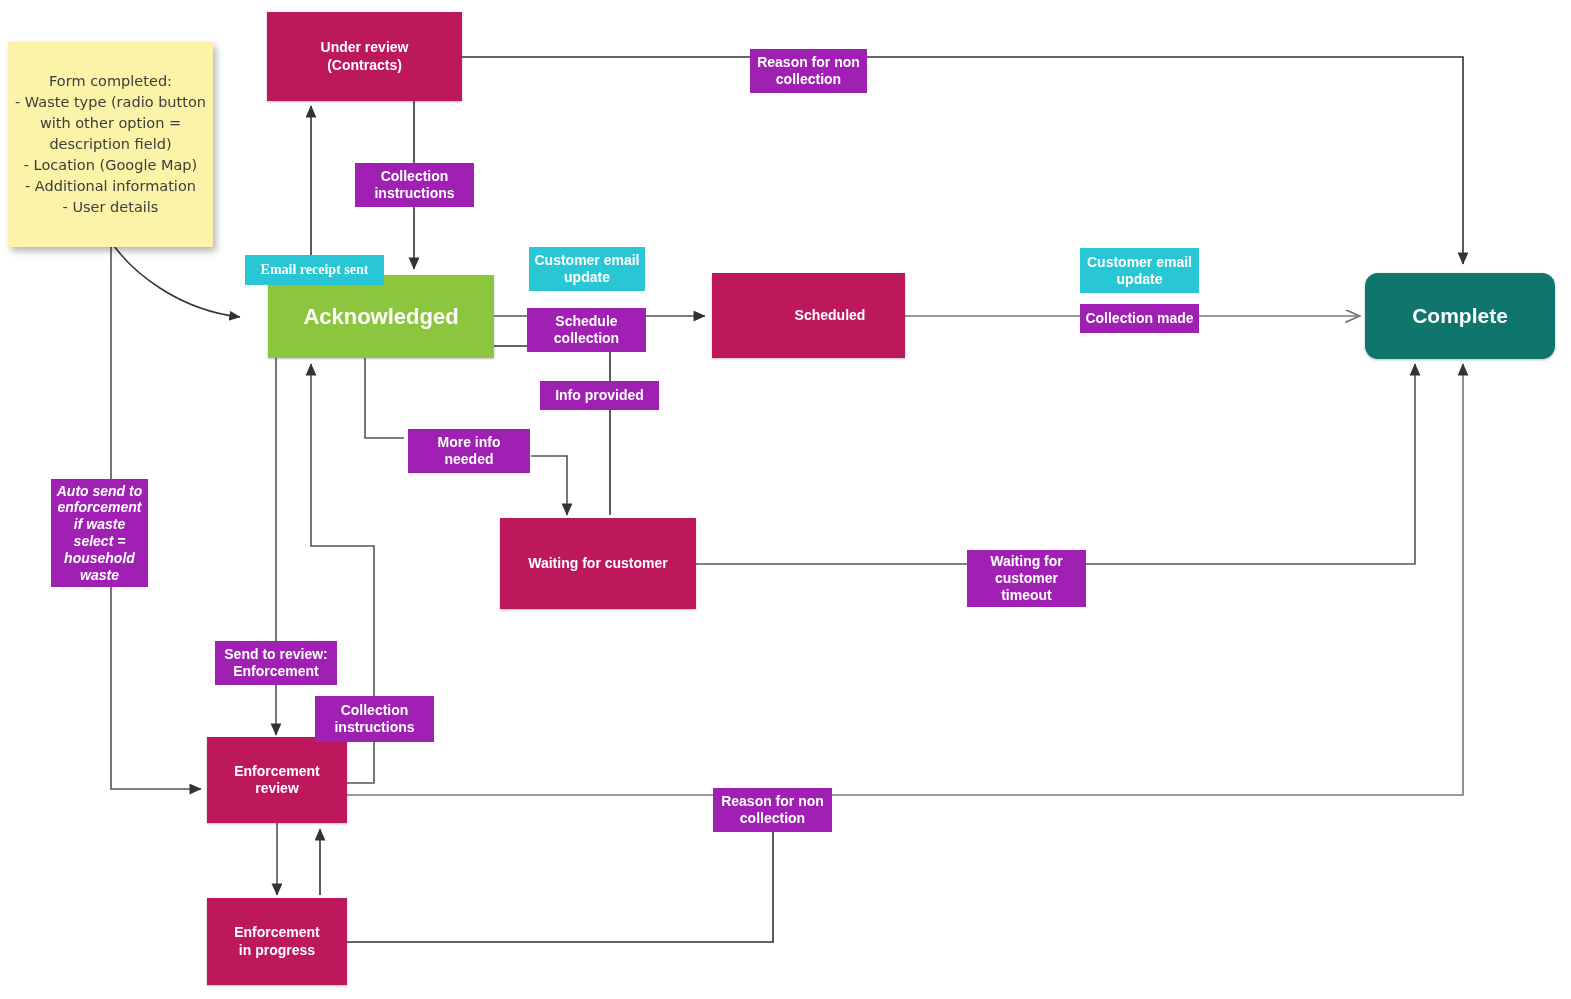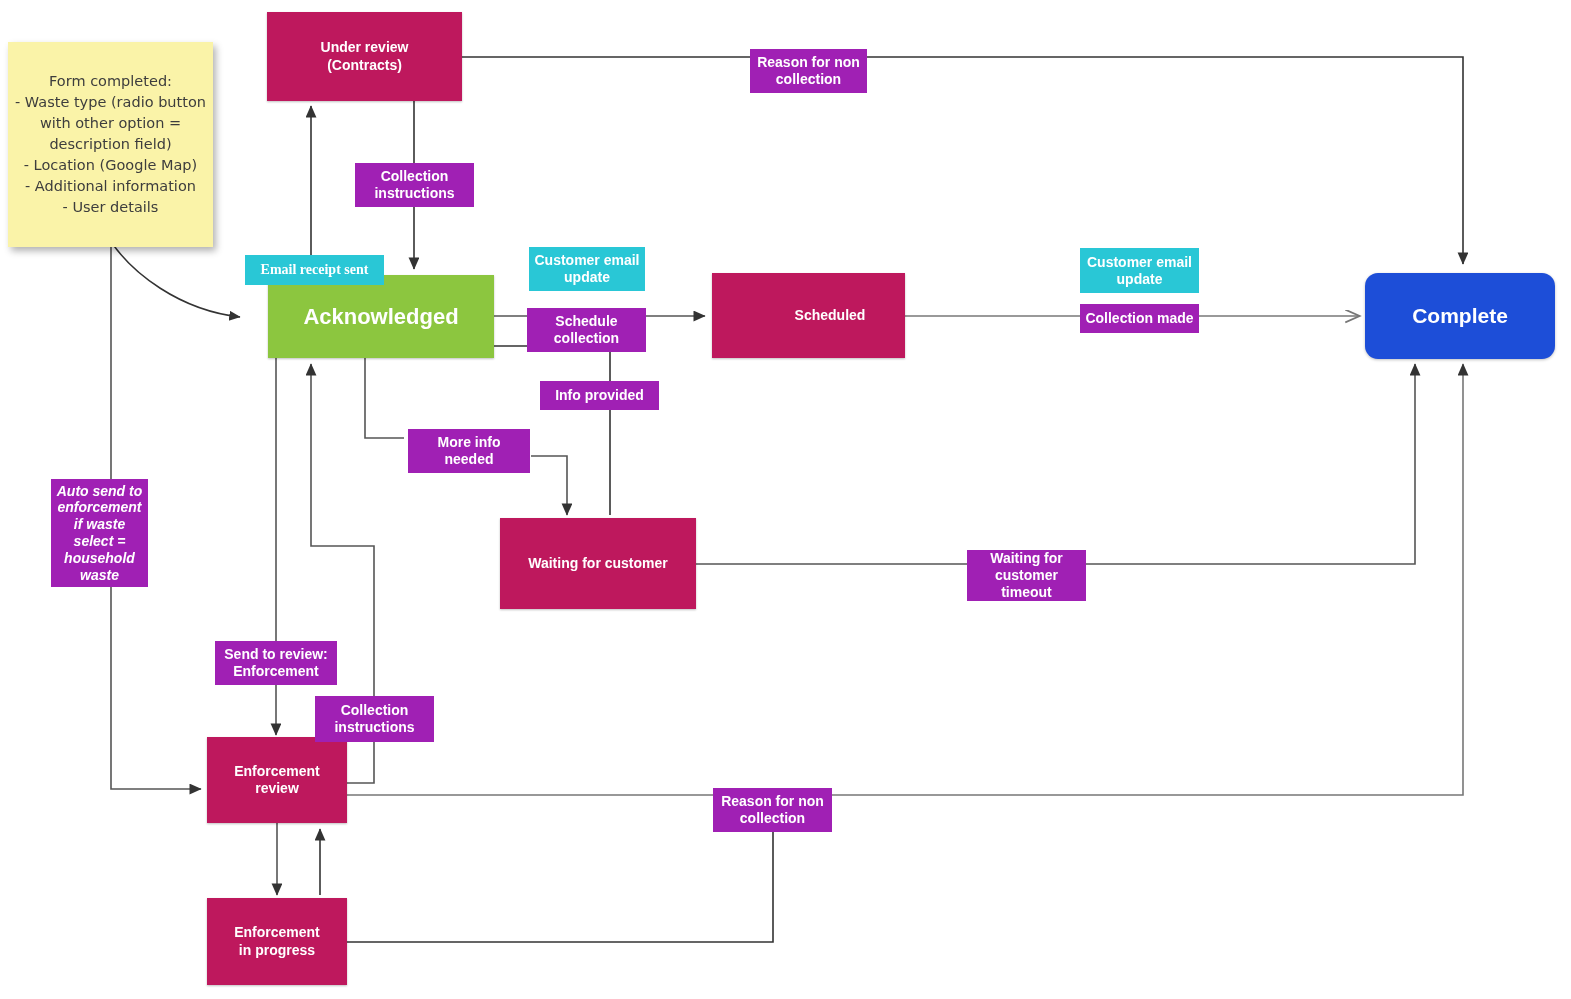--- a/index.html
+++ b/index.html
@@ -16,21 +16,21 @@
     display:flex;align-items:center;justify-content:center;
     text-align:center;
     color:#ffffff;
     font-weight:bold;
     box-sizing:border-box;
     line-height:1.25;
     white-space:pre-line;
   }
   .n-grey{background:#be185d;font-size:14px;box-shadow:0 1px 2px rgba(0,0,0,.25);}
   .n-green{background:#8CC63F;font-size:22px;box-shadow:0 1px 2px rgba(0,0,0,.25);}
-  .n-complete{background:#1d4ed8;font-size:21px;border-radius:13px;box-shadow:0 1px 3px rgba(0,0,0,.25);}
+  .n-complete{background:#0f766e;font-size:21px;border-radius:13px;box-shadow:0 1px 3px rgba(0,0,0,.25);}
 
   .lbl{
     position:absolute;
     display:flex;align-items:center;justify-content:center;
     text-align:center;
     color:#ffffff;
     font-weight:bold;
     font-size:14px;
     box-sizing:border-box;
     line-height:1.2;
@@ -161,21 +161,21 @@
   <div class="lbl l-purple" style="left:408px;top:415px;width:122px;height:44px;">More info
 needed</div>
 
   <div class="lbl l-purple" style="left:51px;top:465px;width:97px;height:108px;font-style:italic;">Auto send to
 enforcement
 if waste
 select =
 household
 waste</div>
 
-  <div class="lbl l-purple" style="left:967px;top:536px;width:119px;height:51px;">Waiting for
+  <div class="lbl l-purple" style="left:967px;top:536px;width:119px;height:57px;">Waiting for
 customer
 timeout</div>
 
   <div class="lbl l-purple" style="left:215px;top:627px;width:122px;height:44px;">Send to review:
 Enforcement</div>
 
   <div class="lbl l-purple" style="left:315px;top:682px;width:119px;height:46px;">Collection
 instructions</div>
 
   <div class="lbl l-purple" style="left:713px;top:774px;width:119px;height:44px;">Reason for non

